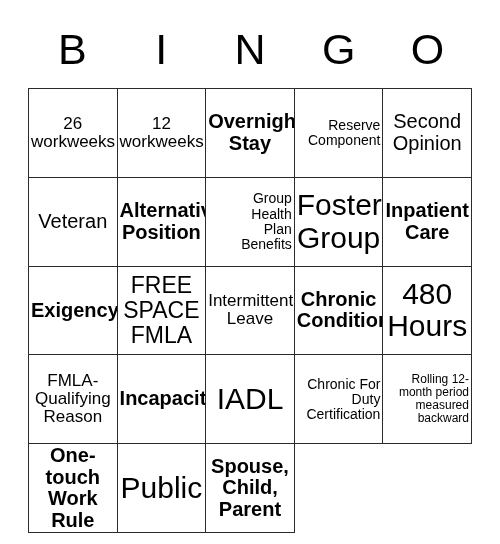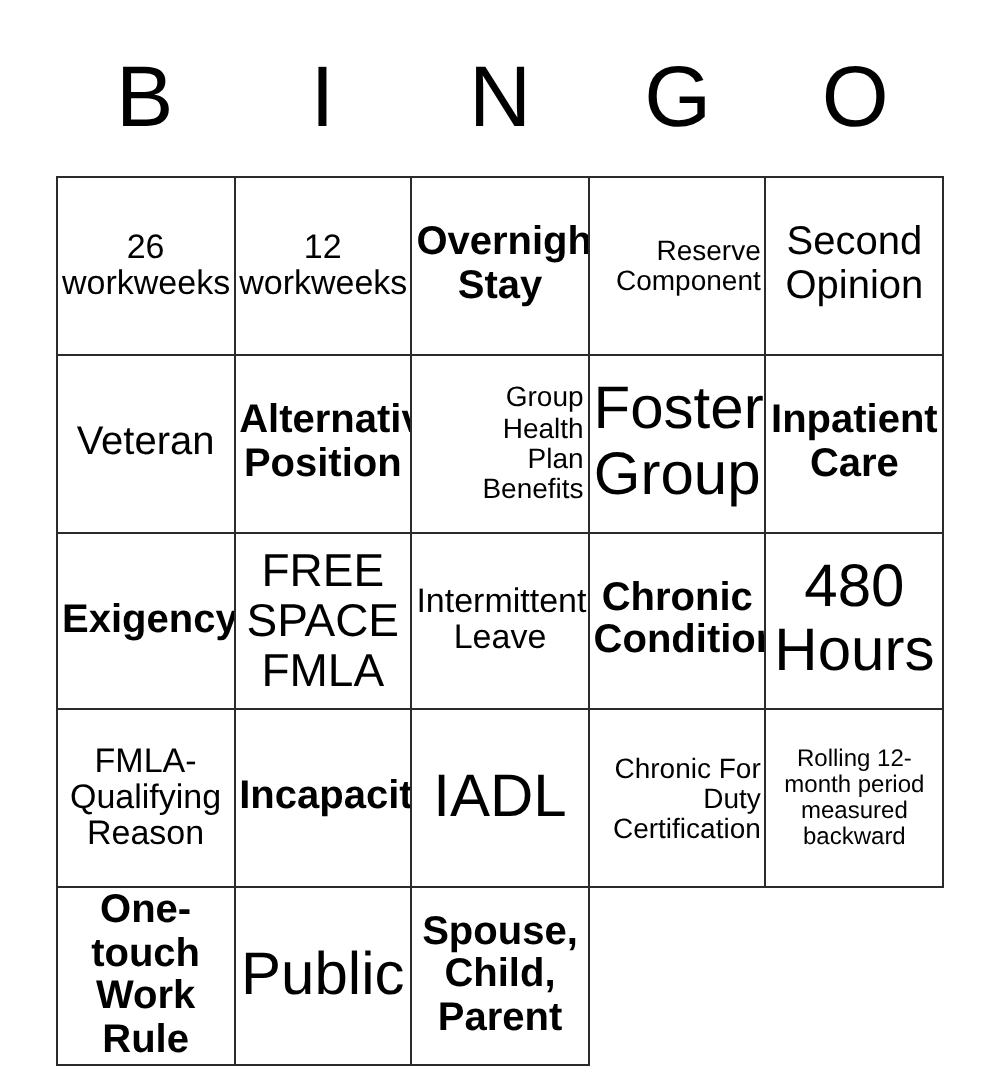--- a/index.html
+++ b/index.html
@@ -72,21 +72,21 @@
     white-space: pre-line;
   }
 
   
   .fs-xxl span { font-size: 30px; }
   .fs-xl  span { font-size: 20px; }
   .fs-lg  span { font-size: 23px; }
   .fs-md  span { font-size: 20px; font-weight: bold; }
   .fs-sm  span { font-size: 17px; }
   .fs-xs  span { font-size: 14px; text-align: right; }
-  .fs-xxs span { font-size: 12px; }
+  .fs-xxs span { font-size: 12px; text-align: right; }
 </style>
 </head>
 <body>
 
 <div id="card">
 
   <div id="header">
     <div class="header-cell">B</div>
     <div class="header-cell">I</div>
     <div class="header-cell">N</div>

